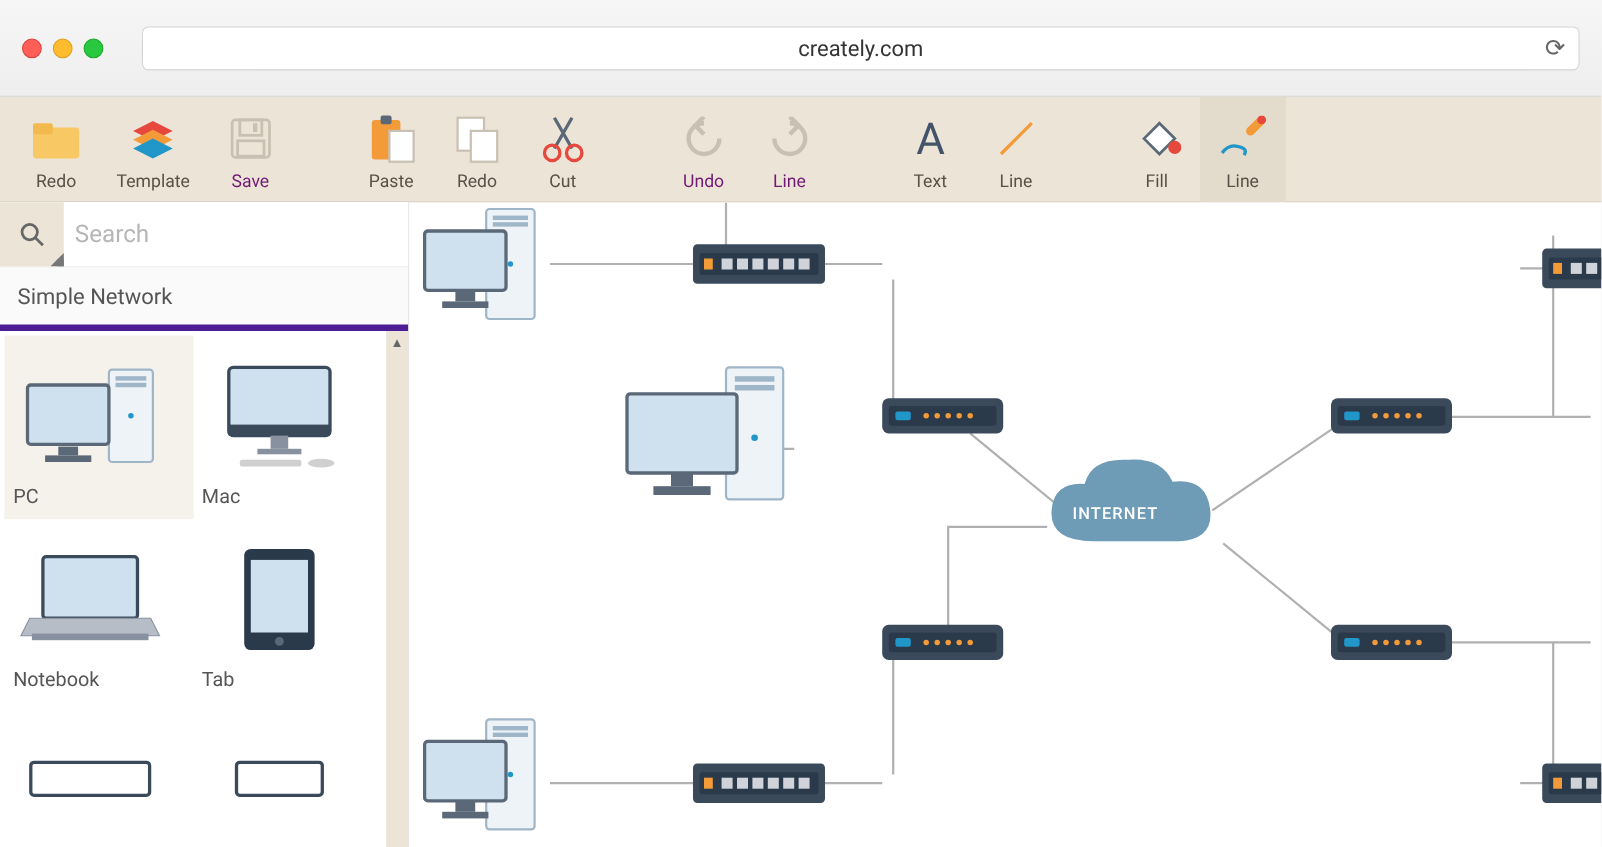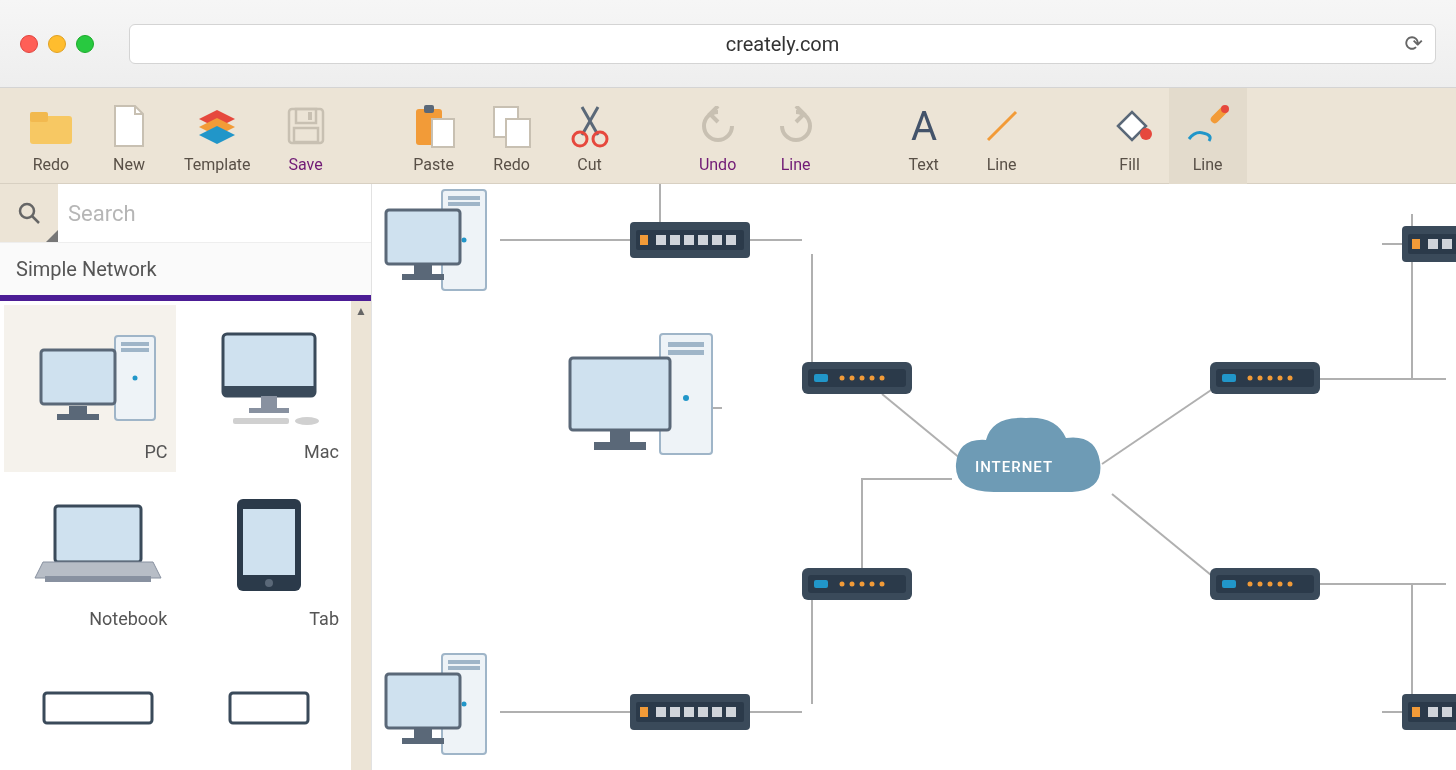--- a/index.html
+++ b/index.html
@@ -29,21 +29,21 @@
 .workspace { display: flex; height: calc(770px - 78px - 96px); }
 .sidebar { width: 372px; background: #fff; border-right: 1px solid #e2e2e2; display: flex; flex-direction: column; }
 .search-row { display: flex; align-items: center; height: 58px; background: #fafafa; }
 .search-iconbox { width: 58px; height: 58px; display:flex; align-items:center; justify-content:center; color:#777; font-size:24px; background:#ece4d6; position: relative; }
 .search-iconbox::after { content:''; position:absolute; bottom:0; right:0; border:6px solid transparent; border-bottom-color:#777; border-right-color:#777; }
 .search-input { flex:1; border:none; outline:none; background:#fff; font-size: 22px; color:#333; padding: 0 10px; height:100%; }
 .search-input::placeholder { color:#b6b6b6; }
 .library-header { padding: 14px 16px; font-size: 20px; color:#555; background:#fafafa; border-top:1px solid #eee; border-bottom:6px solid #4c1d95; }
 .library-grid-wrap { flex:1; overflow:hidden; position:relative; display:flex; }
 .library-grid { flex:1; display:grid; grid-template-columns: 1fr 1fr; gap: 0; padding: 4px; background:#fff; overflow:hidden; }
-.lib-item { display:flex; flex-direction:column; align-items:flex-end; justify-content:flex-start; padding: 18px 8px 10px; gap:8px; cursor:pointer; }
+.lib-item { display:flex; flex-direction:column; align-items:flex-start; justify-content:flex-start; padding: 18px 8px 10px; gap:8px; cursor:pointer; }
 .lib-item.selected { background:#f5f2ec; }
 .lib-thumb { width: 140px; height: 110px; display:flex; align-items:center; justify-content:center; }
 .lib-label { font-size: 18px; color:#555; }
 .lib-scroll { width: 20px; background:#ece4d6; position:relative; }
 .lib-scroll .up { position:absolute; top:0; left:0; right:0; height:20px; display:flex; align-items:center; justify-content:center; color:#666; font-size:12px; }
 
 
 .canvas { flex:1; background:#fff; position:relative; overflow:hidden; }
 .wire { stroke:#b0b0b0; stroke-width:2; fill:none; }
 
@@ -78,29 +78,20 @@
 
 <div class="toolbar">
   <div class="tool-btn">
     <div class="tool-icon">
       <svg width="46" height="40">
           <rect x="2" y="10" width="42" height="28" rx="3" fill="#f7c863"></rect>
           <rect x="2" y="6" width="18" height="10" rx="2" fill="#f2b94f"></rect>
         </svg>
     </div>
     <div class="tool-label">Redo</div>
-  </div>
-  <div class="tool-btn">
-    <div class="tool-icon">
-      <svg width="36" height="44">
-          <path d="M4 2h20l8 8v32H4z" fill="#fff" stroke="#c8c0b2" stroke-width="2"></path>
-          <path d="M24 2v8h8" fill="none" stroke="#c8c0b2" stroke-width="2"></path>
-        </svg>
-    </div>
-    <div class="tool-label">New</div>
   </div>
   <div class="tool-btn">
     <div class="tool-icon">
       <svg width="44" height="44">
           <polygon points="22,6 40,15 22,24 4,15" fill="#e6483d"></polygon>
           <polygon points="22,14 40,23 22,32 4,23" fill="#f29b38"></polygon>
           <polygon points="22,22 40,31 22,40 4,31" fill="#2196c9"></polygon>
         </svg>
     </div>
     <div class="tool-label">Template</div>

